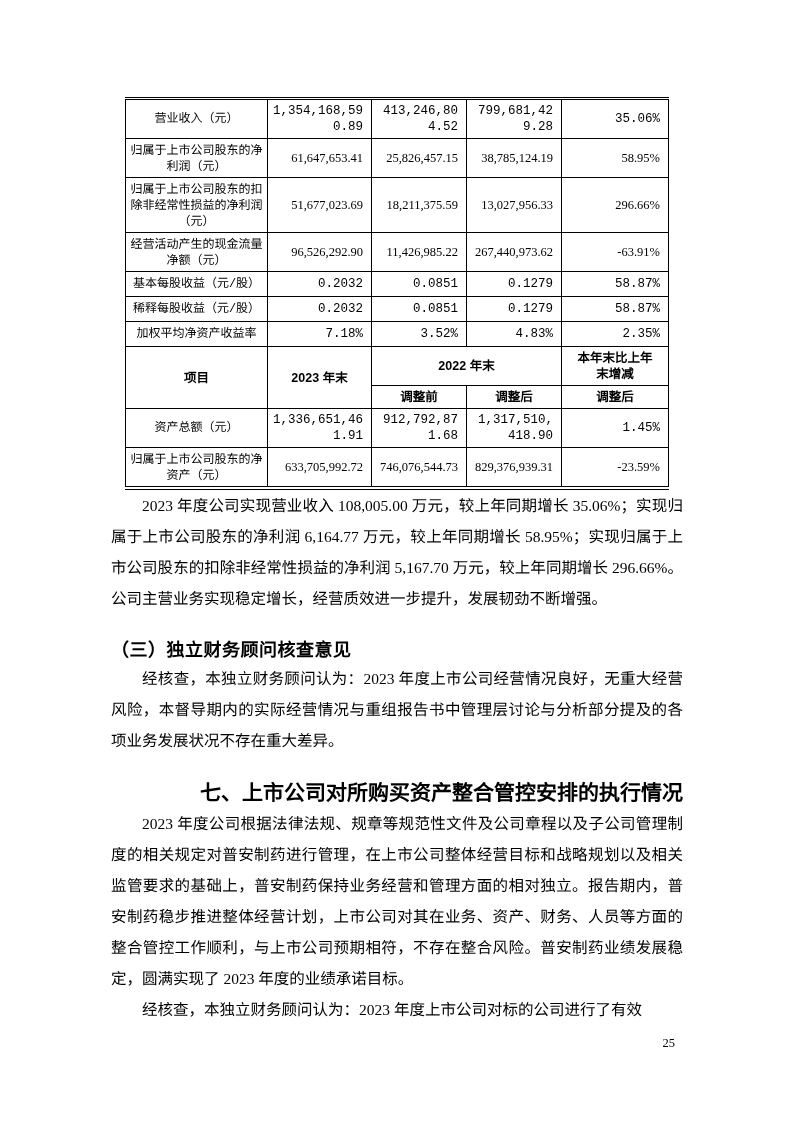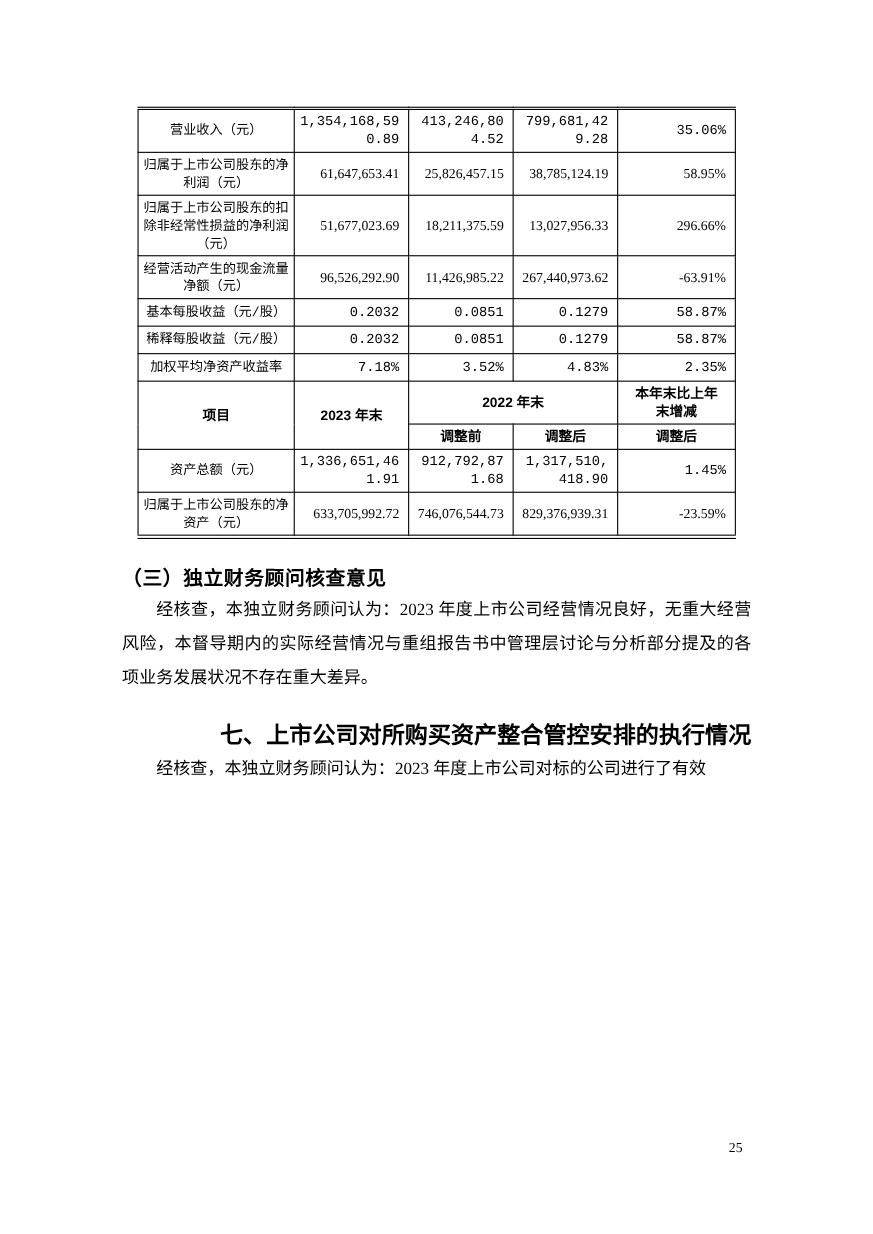--- a/index.html
+++ b/index.html
@@ -171,25 +171,27 @@
       <tr>
         <td class="lbl">归属于上市公司股东的净资产（元）</td>
         <td class="num">633,705,992.72</td>
         <td class="num">746,076,544.73</td>
         <td class="num">829,376,939.31</td>
         <td class="num">-23.59%</td>
       </tr>
     </tbody>
   </table>
 
+  <p class="body p-summary">2023 年度公司实现营业收入 108,005.00 万元，较上年同期增长 35.06%；实现归属于上市公司股东的净利润 6,164.77 万元，较上年同期增长 58.95%；实现归属于上市公司股东的扣除非经常性损益的净利润 5,167.70 万元，较上年同期增长 296.66%。公司主营业务实现稳定增长，经营质效进一步提升，发展韧劲不断增强。</p>
 
   <h3 class="h-sub">（三）独立财务顾问核查意见</h3>
 
   <p class="body p-opinion3">经核查，本独立财务顾问认为：2023 年度上市公司经营情况良好，无重大经营风险，本督导期内的实际经营情况与重组报告书中管理层讨论与分析部分提及的各项业务发展状况不存在重大差异。</p>
 
   <h2 class="h-main">七、上市公司对所购买资产整合管控安排的执行情况</h2>
 
+  <p class="body p-sec7body">2023 年度公司根据法律法规、规章等规范性文件及公司章程以及子公司管理制度的相关规定对普安制药进行管理，在上市公司整体经营目标和战略规划以及相关监管要求的基础上，普安制药保持业务经营和管理方面的相对独立。报告期内，普安制药稳步推进整体经营计划，上市公司对其在业务、资产、财务、人员等方面的整合管控工作顺利，与上市公司预期相符，不存在整合风险。普安制药业绩发展稳定，圆满实现了 2023 年度的业绩承诺目标。</p>
 
   <p class="body p-sec7op">经核查，本独立财务顾问认为：2023 年度上市公司对标的公司进行了有效</p>
 
 </div>
 
 <div class="pageno">25</div>
 
 </body></html>

